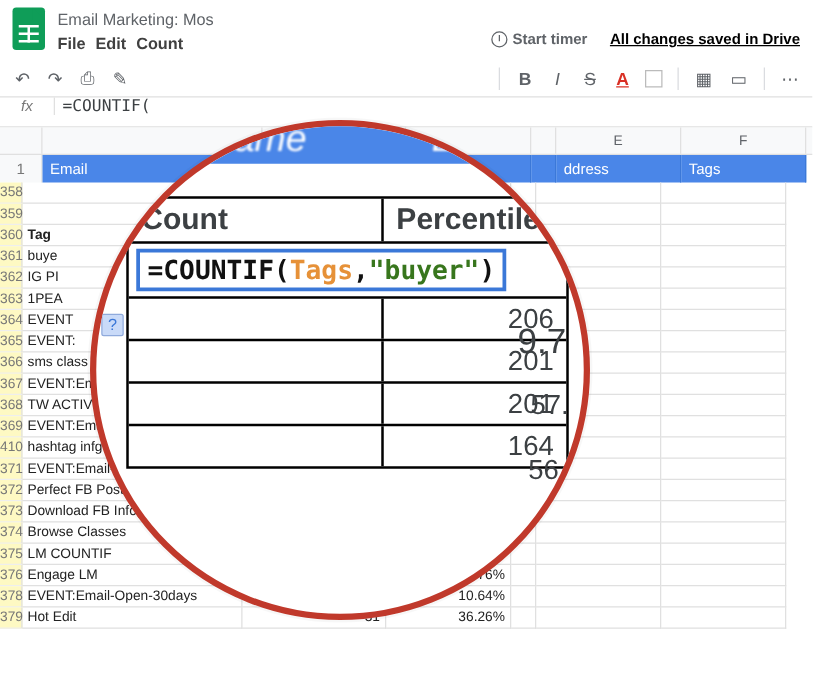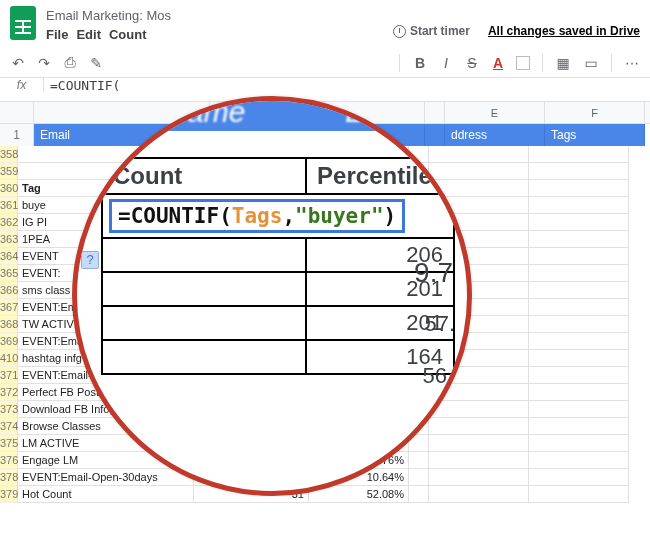--- a/index.html
+++ b/index.html
@@ -347,21 +347,21 @@
         <div class="rn">374</div>
         <div class="cell cA">Browse Classes</div>
         <div class="cell cB">58</div>
         <div class="cell cC">16.25%</div>
         <div class="cell cD"></div>
         <div class="cell cE"></div>
         <div class="cell cF"></div>
       </div>
       <div class="row">
         <div class="rn">375</div>
-        <div class="cell cA">LM ACTIVE</div>
+        <div class="cell cA">LM COUNTIF</div>
         <div class="cell cB">58</div>
         <div class="cell cC">16.25%</div>
         <div class="cell cD"></div>
         <div class="cell cE"></div>
         <div class="cell cF"></div>
       </div>
       <div class="row">
         <div class="rn">376</div>
         <div class="cell cA">Engage LM</div>
         <div class="cell cB">42</div>
@@ -374,23 +374,23 @@
         <div class="rn">378</div>
         <div class="cell cA">EVENT:Email-Open-30days</div>
         <div class="cell cB">38</div>
         <div class="cell cC">10.64%</div>
         <div class="cell cD"></div>
         <div class="cell cE"></div>
         <div class="cell cF"></div>
       </div>
       <div class="row">
         <div class="rn">379</div>
-        <div class="cell cA">Hot Count</div>
+        <div class="cell cA">Hot Edit</div>
         <div class="cell cB">31</div>
-        <div class="cell cC">52.08%</div>
+        <div class="cell cC">36.26%</div>
         <div class="cell cD"></div>
         <div class="cell cE"></div>
         <div class="cell cF"></div>
       </div>
     </div>
 
   <div class="magnifier">
     <div class="blue-strip"></div>
     <div class="blue-strip-text">
       <span>ame</span>

